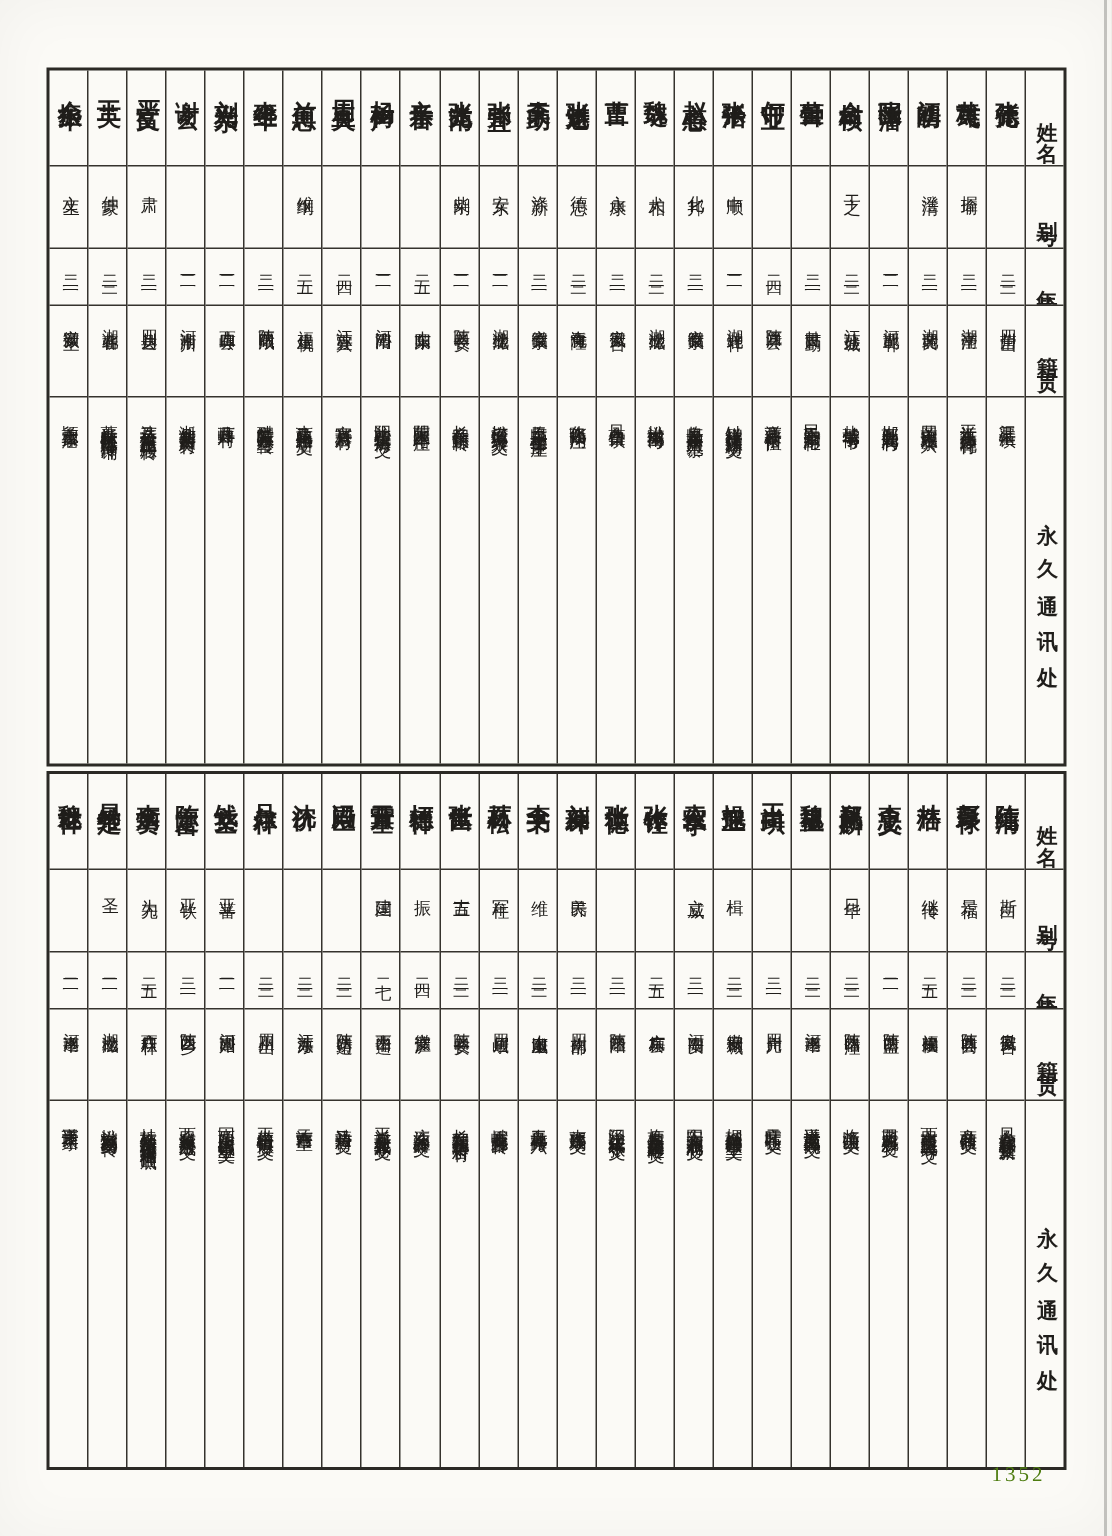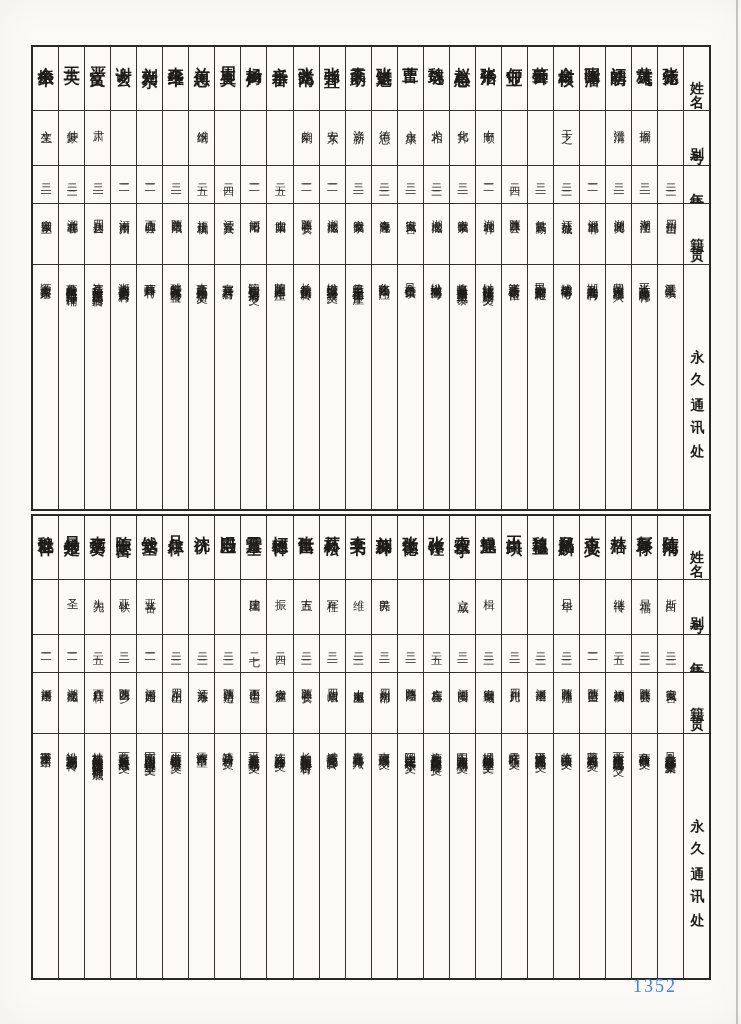--- a/index.html
+++ b/index.html
@@ -39,22 +39,22 @@
   .cell-address .vtext{font-size:11.5px;line-height:1.06;letter-spacing:1px;padding-top:2px;}
   
   .hcol .cell{align-items:center;justify-content:center;padding-top:0;}
   .hcol .vtext{font-size:14px;font-weight:bold;}
   .hcol .h-name{letter-spacing:14px;padding-top:10px;}
   .hcol .h-alias{letter-spacing:4px;}
   .hcol .h-age{letter-spacing:4px;}
   .hcol .h-native{letter-spacing:10px;padding-top:6px;}
   .hcol .h-address{letter-spacing:24px;padding-top:20px;}
   .page-number{
-    position:absolute;right:64px;top:976px;font-size:18px;
-    letter-spacing:2px;color:#3b82f6;
+    position:absolute;right:44px;top:976px;font-size:14px;
+    letter-spacing:2px;color:#4d7c0f;
   }
 </style>
 </head>
 <body>
 
 <div class="page">
   <div class="rtable t1">
       <div class="col hcol">
     <div class="cell cell-name">
       <span class="vtext h-name">姓名</span>

